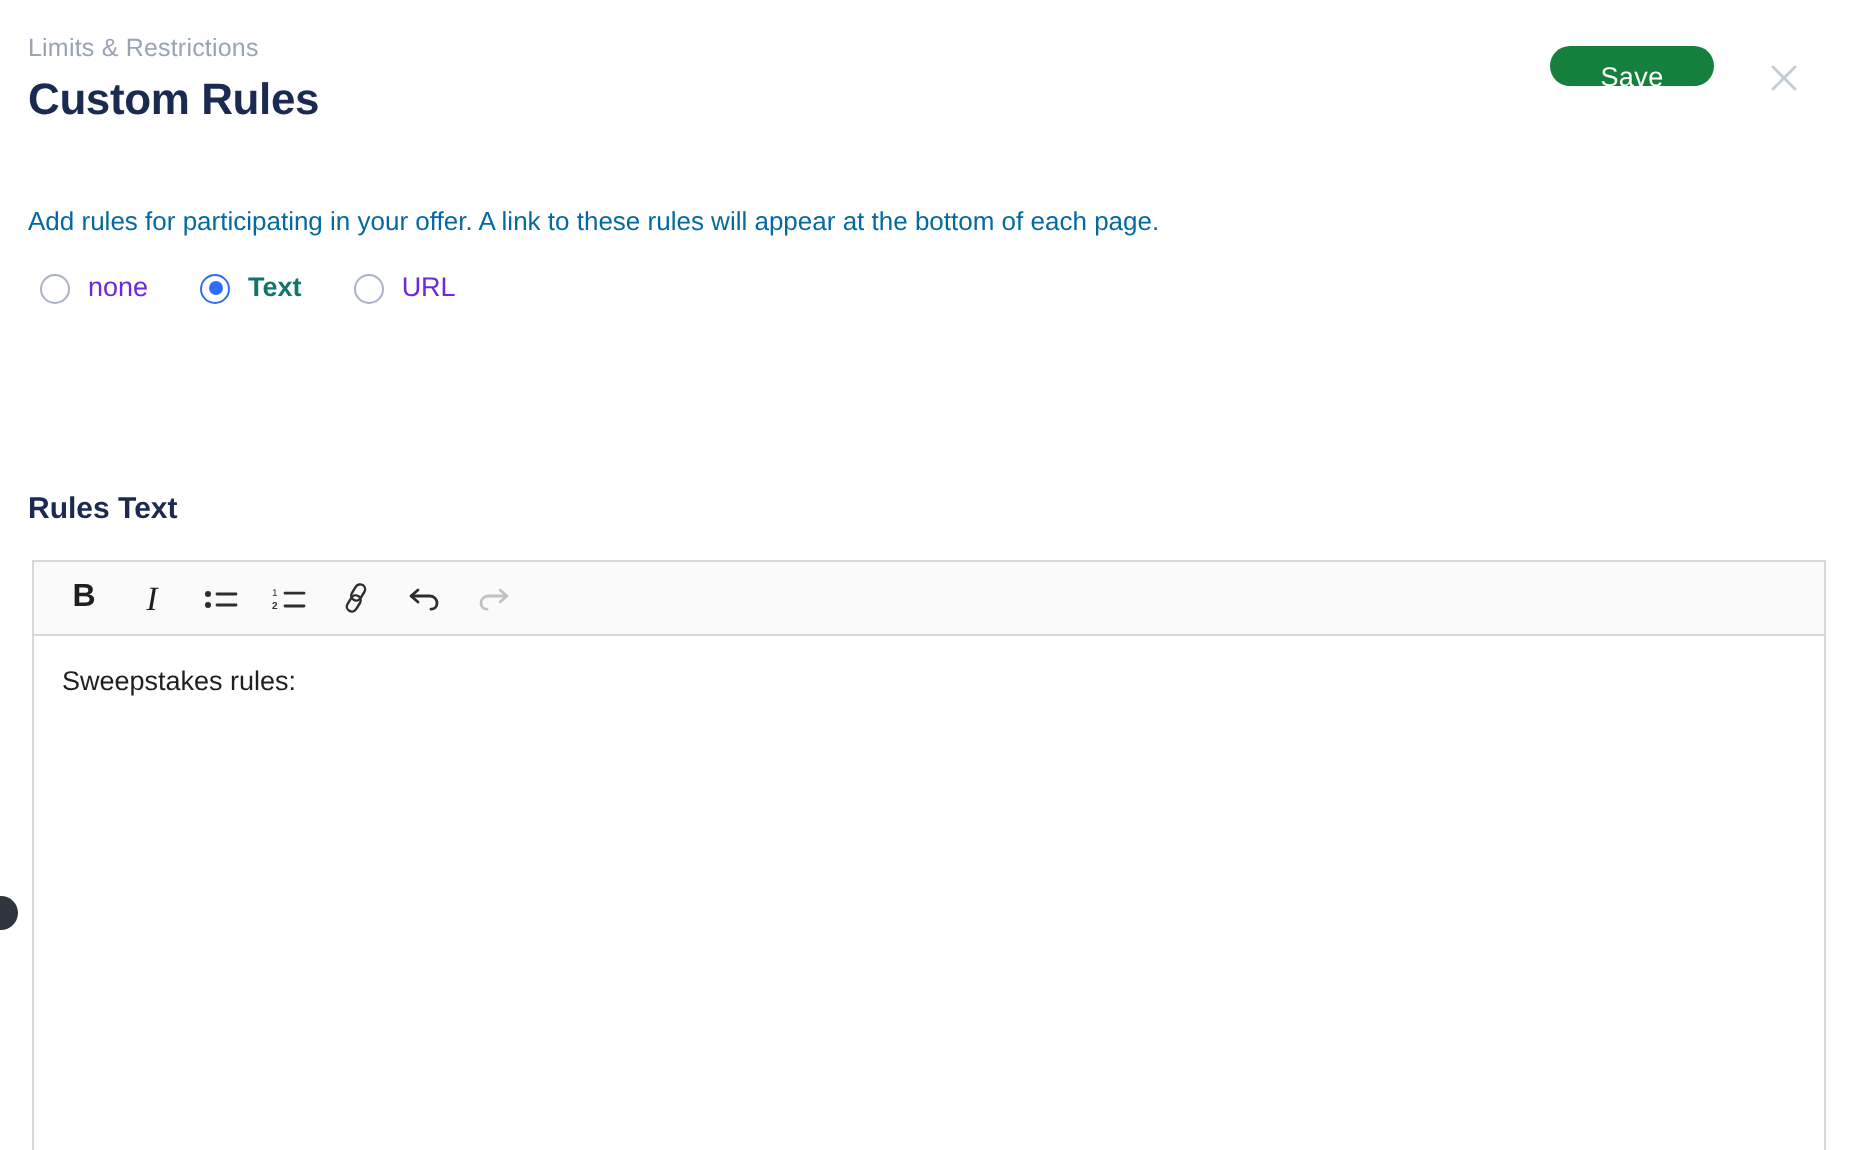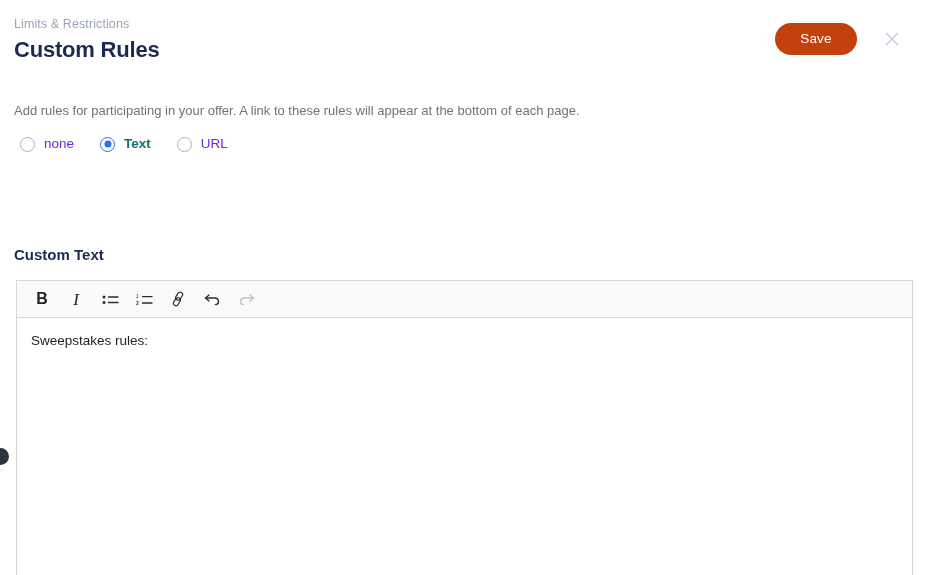--- a/index.html
+++ b/index.html
@@ -53,24 +53,24 @@
     line-height: 28px;
     margin: 0;
     white-space: nowrap;
   }
 
   .save-button {
     position: absolute;
     left: 775px;
     top: 23px;
     width: 82px;
-    height: 32px;
+    height: 20px;
     border: none;
     border-radius: 16px;
-    background: #c2410c;
+    background: #15803d;
     color: #ffffff;
     font-family: "Liberation Sans", sans-serif;
     font-size: 13.5px;
     font-weight: normal;
     letter-spacing: 0.2px;
     cursor: pointer;
     padding: 0;
     line-height: 32px;
     text-align: center;
   }
@@ -90,21 +90,21 @@
     justify-content: center;
   }
   .close-button svg { display: block; }
 
   
   .description {
     position: absolute;
     left: 14px;
     top: 103px;
     font-size: 13px;
-    color: #737373;
+    color: #0369a1;
     line-height: 16px;
     white-space: nowrap;
   }
 
   
   .radio-group {
     position: absolute;
     left: 20px;
     top: 136px;
     display: flex;
@@ -272,21 +272,21 @@
       <span class="radio-label">Text</span>
     </label>
 
     <label class="radio-option">
       <span class="radio-dot"></span>
       <span class="radio-label">URL</span>
     </label>
 
   </div>
 
-  <div class="section-label">Custom Text</div>
+  <div class="section-label">Rules Text</div>
 
   <div class="editor">
 
     <div class="editor-toolbar">
 
       <button class="tool-btn">
         <span class="glyph-bold">B</span>
       </button>
 
       <button class="tool-btn">

